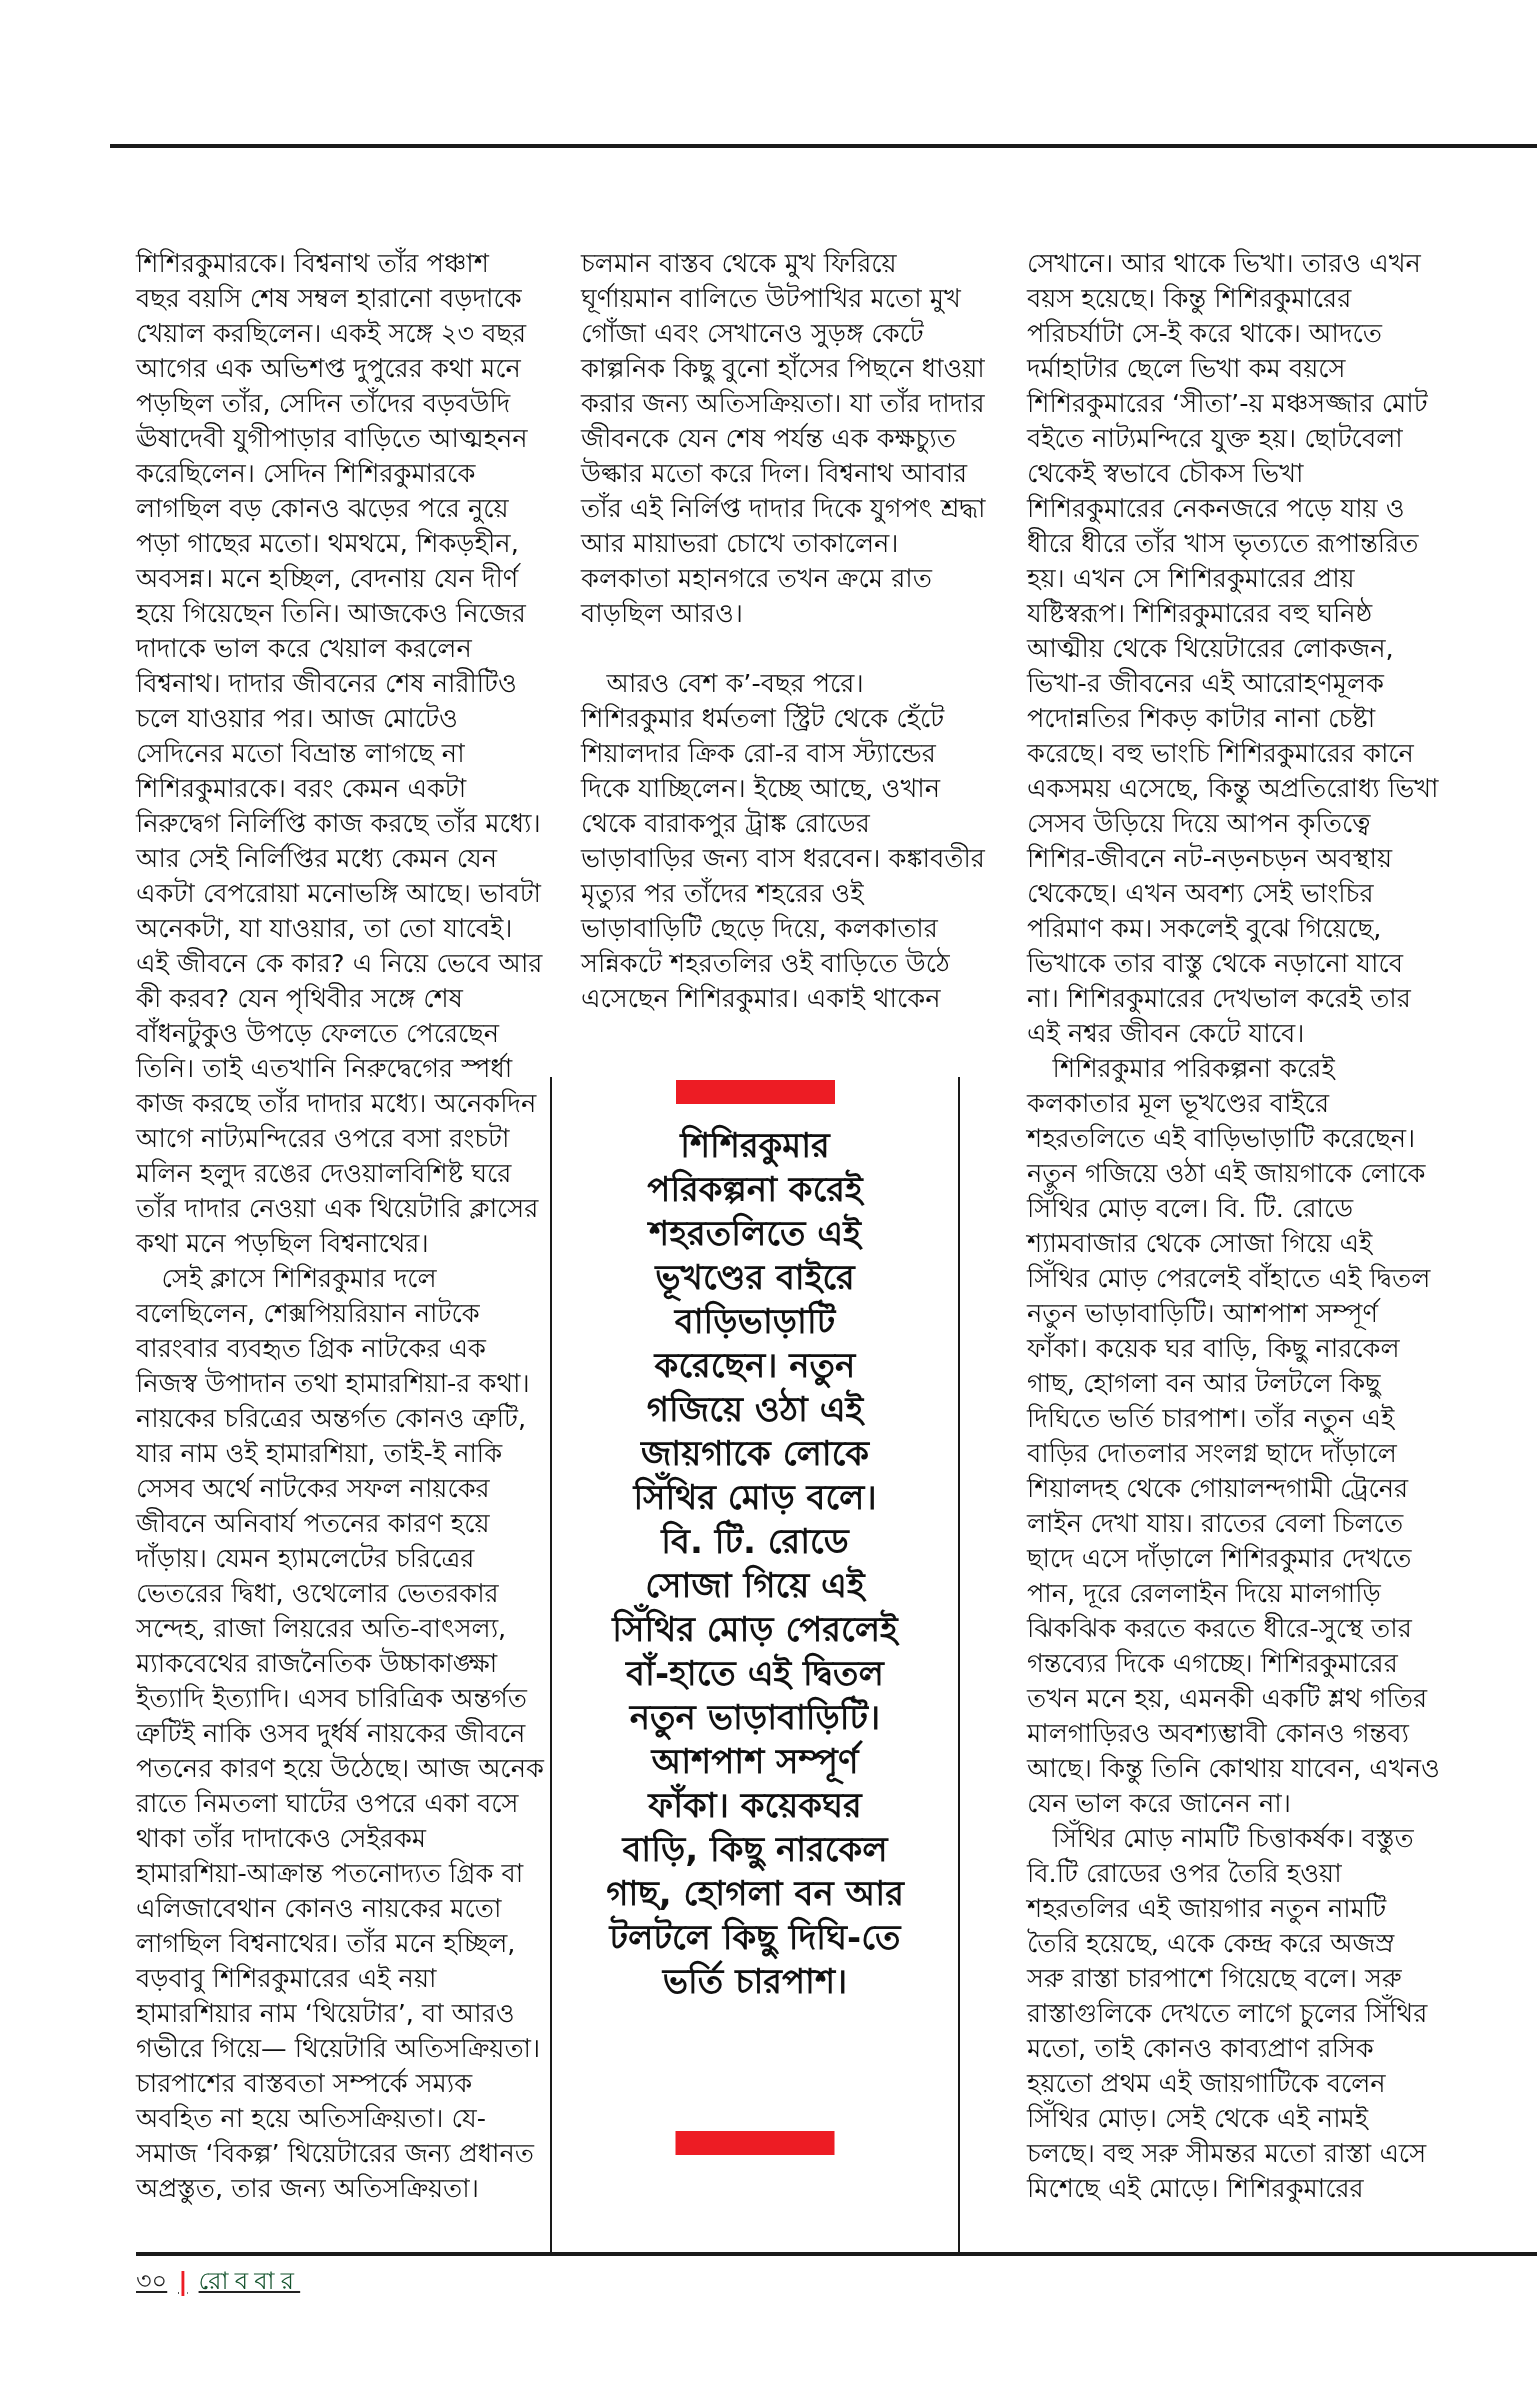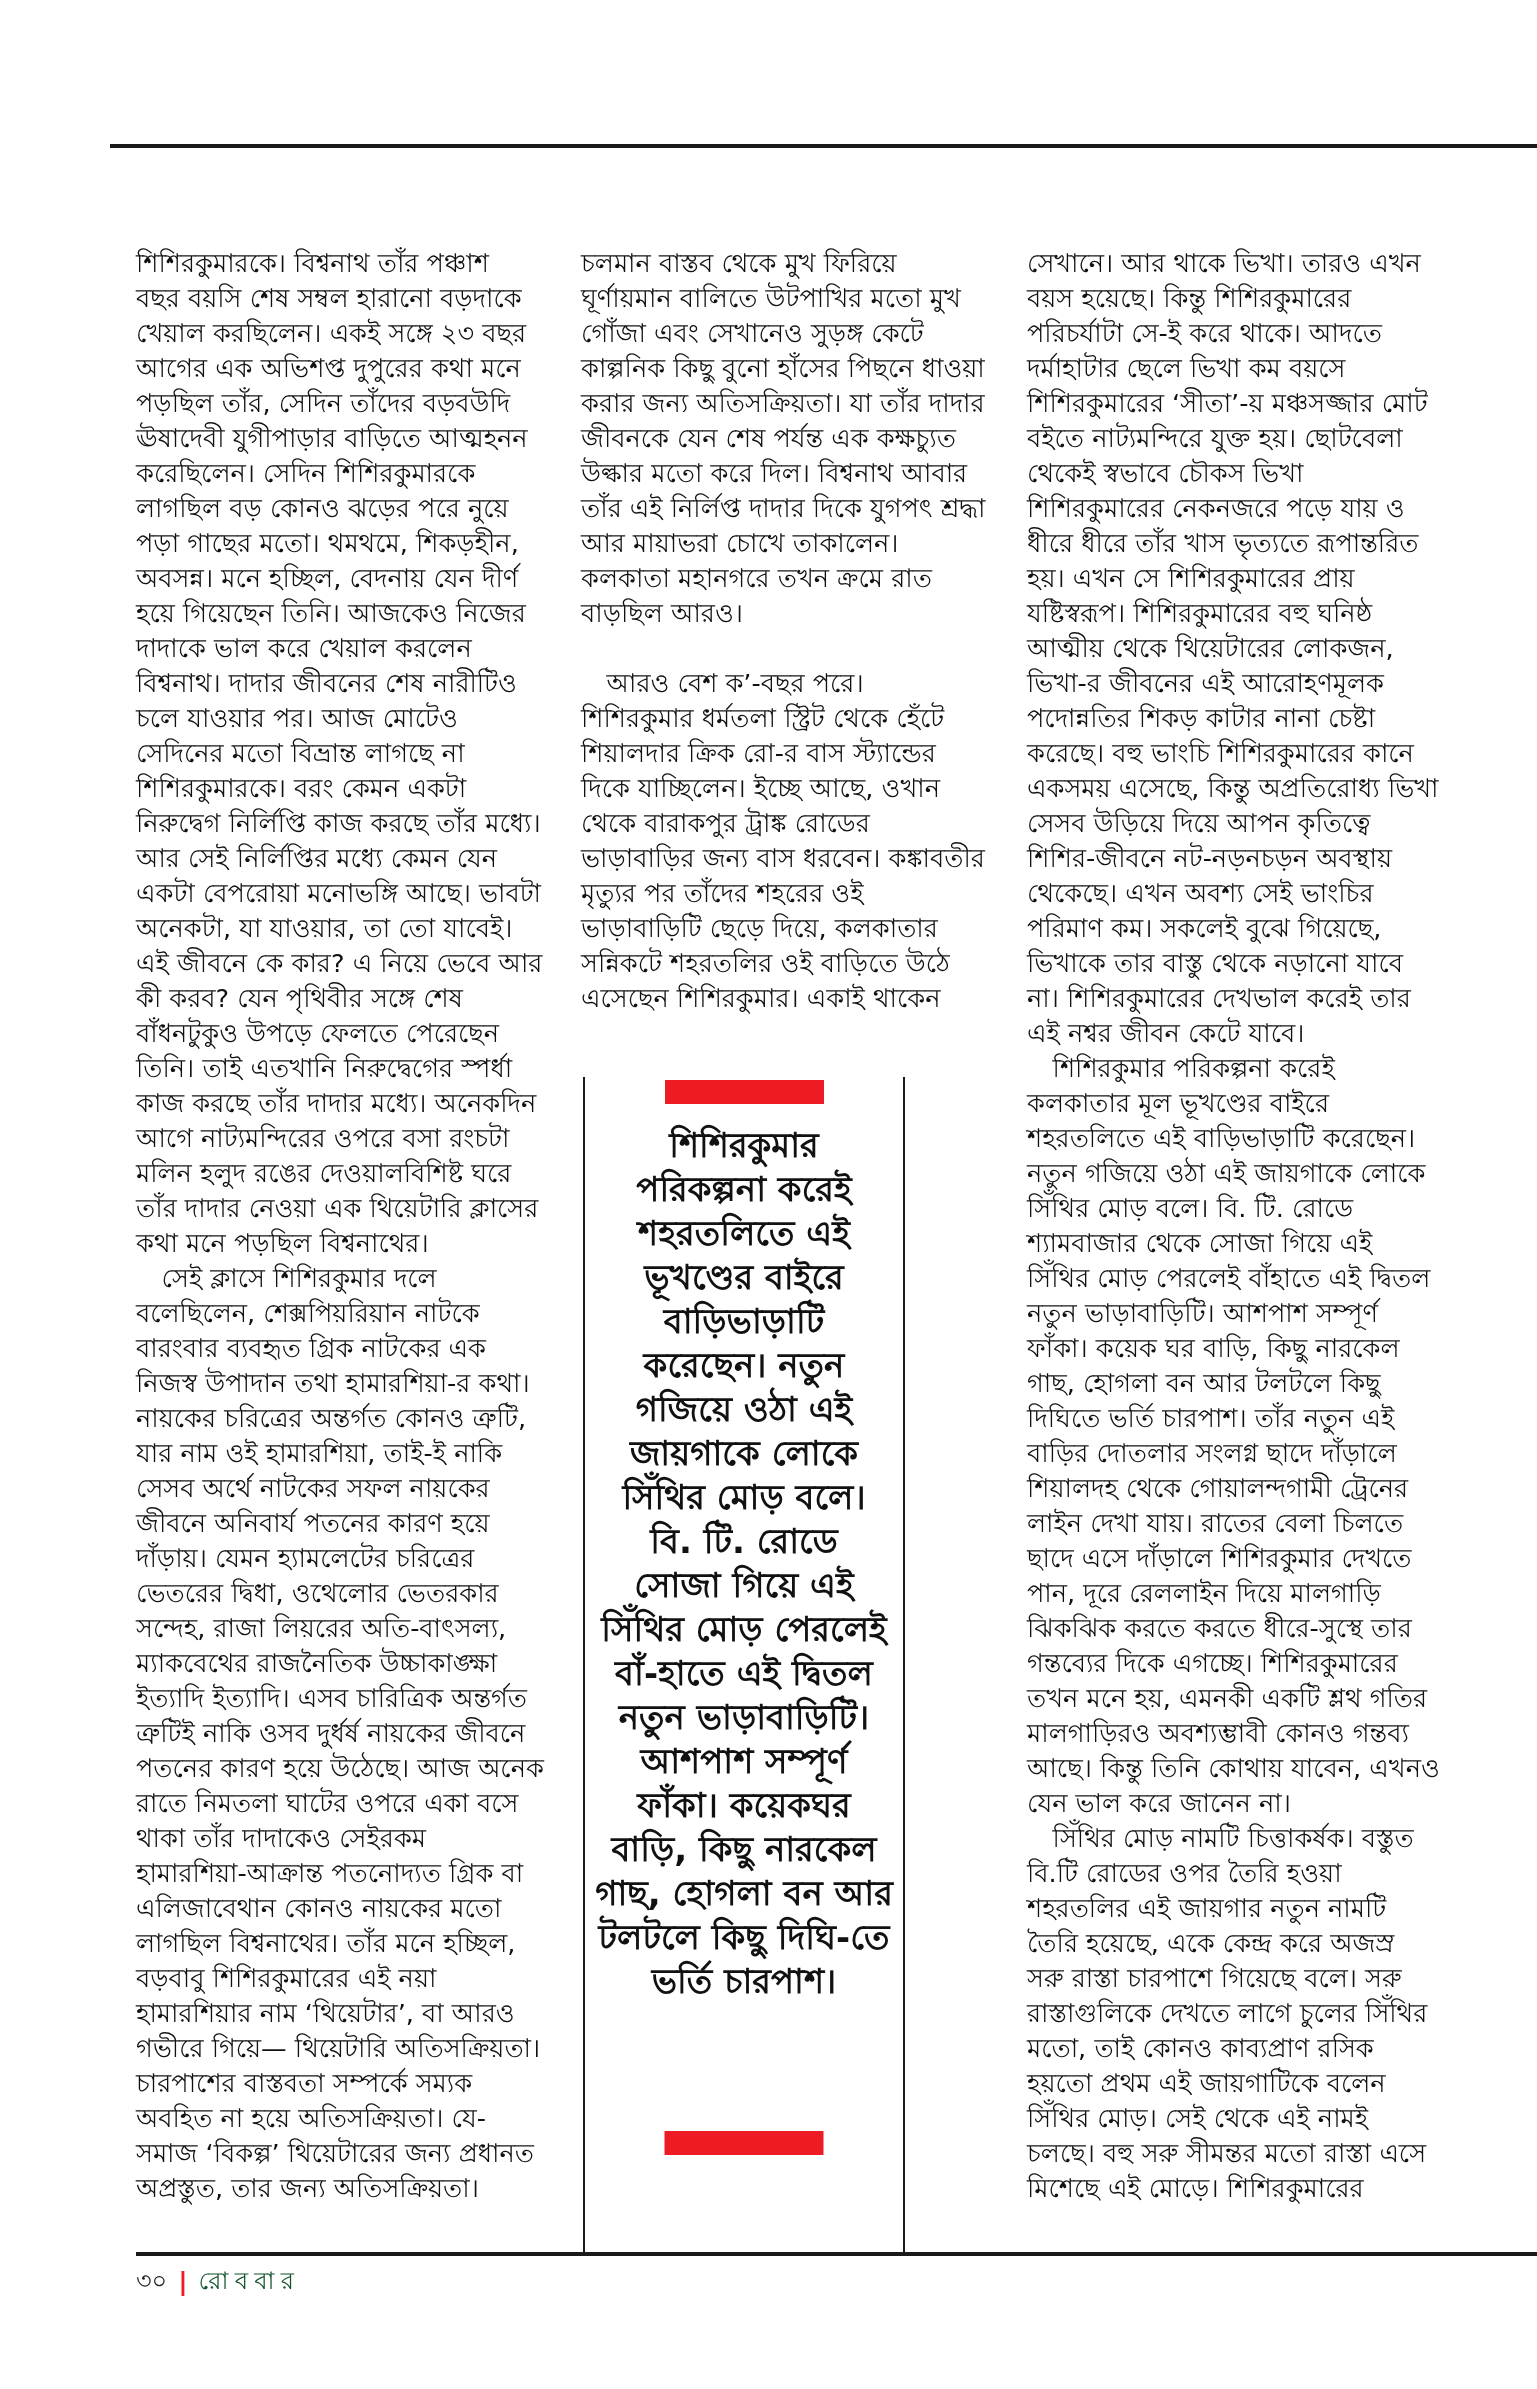--- a/index.html
+++ b/index.html
@@ -16,38 +16,38 @@
   .footer-rule{left:136px;top:2252px;width:1401px;height:3.9px;}
   .col{
     position:absolute;top:246px;width:372px;
     font-size:25.6px;line-height:35px;
   }
   .col-left{left:136px;}
   .col-middle{left:581px;width:364px;}
   .col-right{left:1027px;}
   .line{min-height:35px;white-space:nowrap;}
   .pullquote-frame{
-    position:absolute;left:583px;top:1077px;
-    width:322px;height:1176px;
+    position:absolute;left:550px;top:1077px;
+    width:410px;height:1176px;
     border-left:2.3px solid #1a1a1a;border-right:2.3px solid #1a1a1a;
     box-sizing:border-box;
   }
   .quote-bar{width:159px;height:24px;background:#ed1c24;}
   .quote-bar-top{margin:3.1px auto 0 auto;}
   .quote-bar-bottom{position:absolute;bottom:98px;left:50%;transform:translateX(-50%);}
   .quote-text{
     margin-top:18.6px;
     font-size:34px;line-height:44px;font-weight:bold;
     text-align:center;
   }
   .quote-text .line{min-height:44px;white-space:normal;}
   .footer{
     position:absolute;left:136px;top:2266px;
     font-size:24px;line-height:31px;color:#222222;
-    display:flex;align-items:center;
+    display:flex;align-items:center;text-decoration:underline;
   }
   .footer .sep{color:#ed1c24;font-weight:bold;margin:0 11px;font-size:25.6px;}
   .footer .brand{letter-spacing:6.2px;color:#14532d;}
 </style>
 </head>
 <body>
 
 <div class="page">
 
   <div class="rule top-rule"></div>

